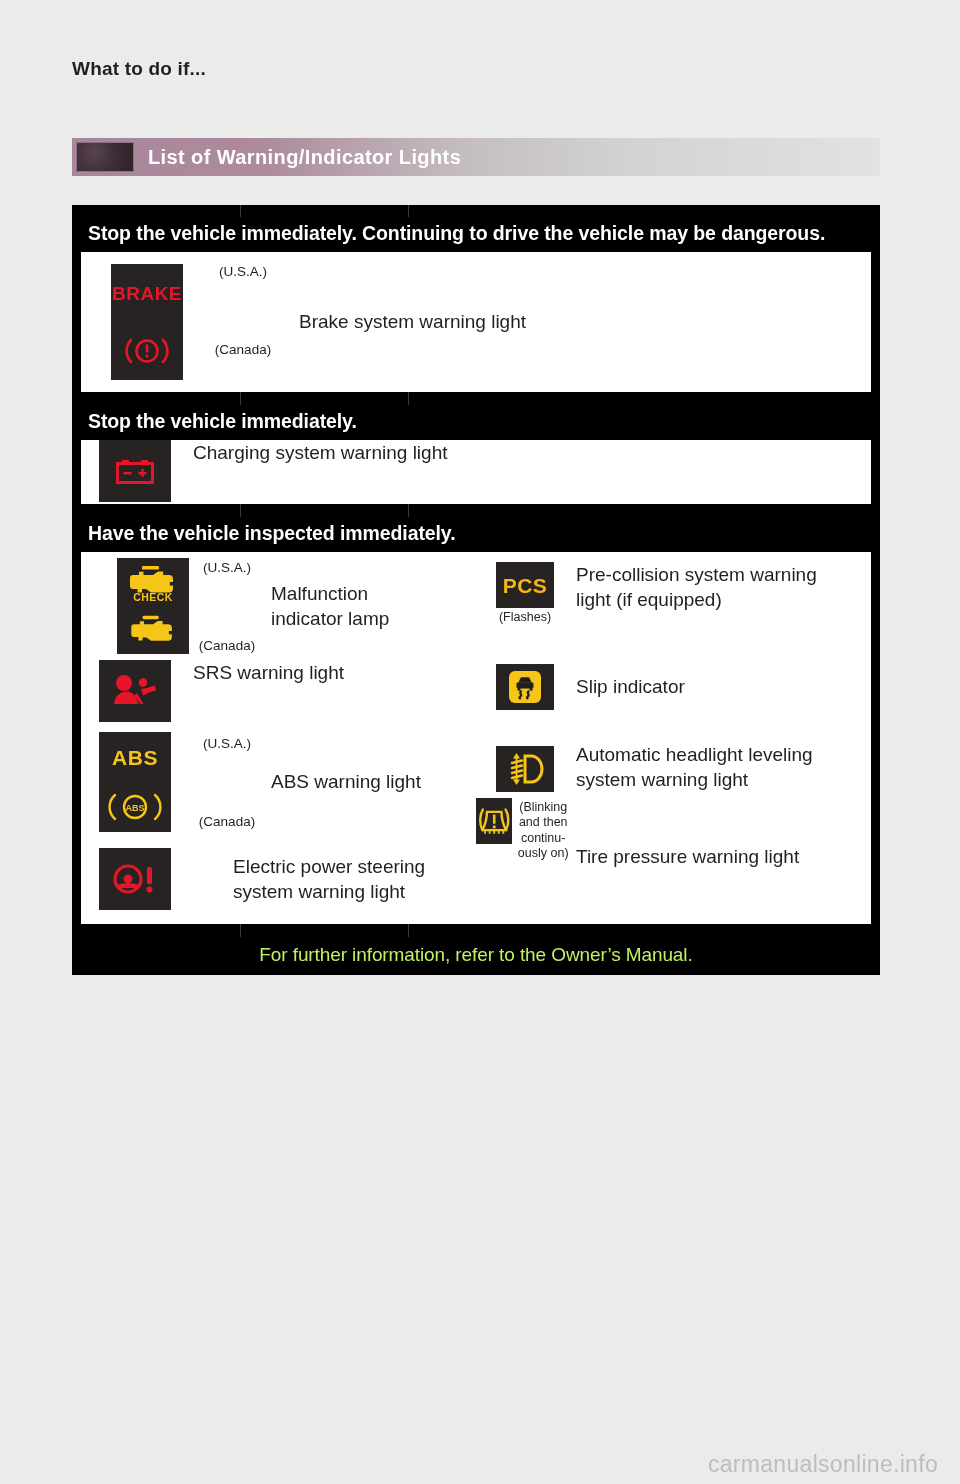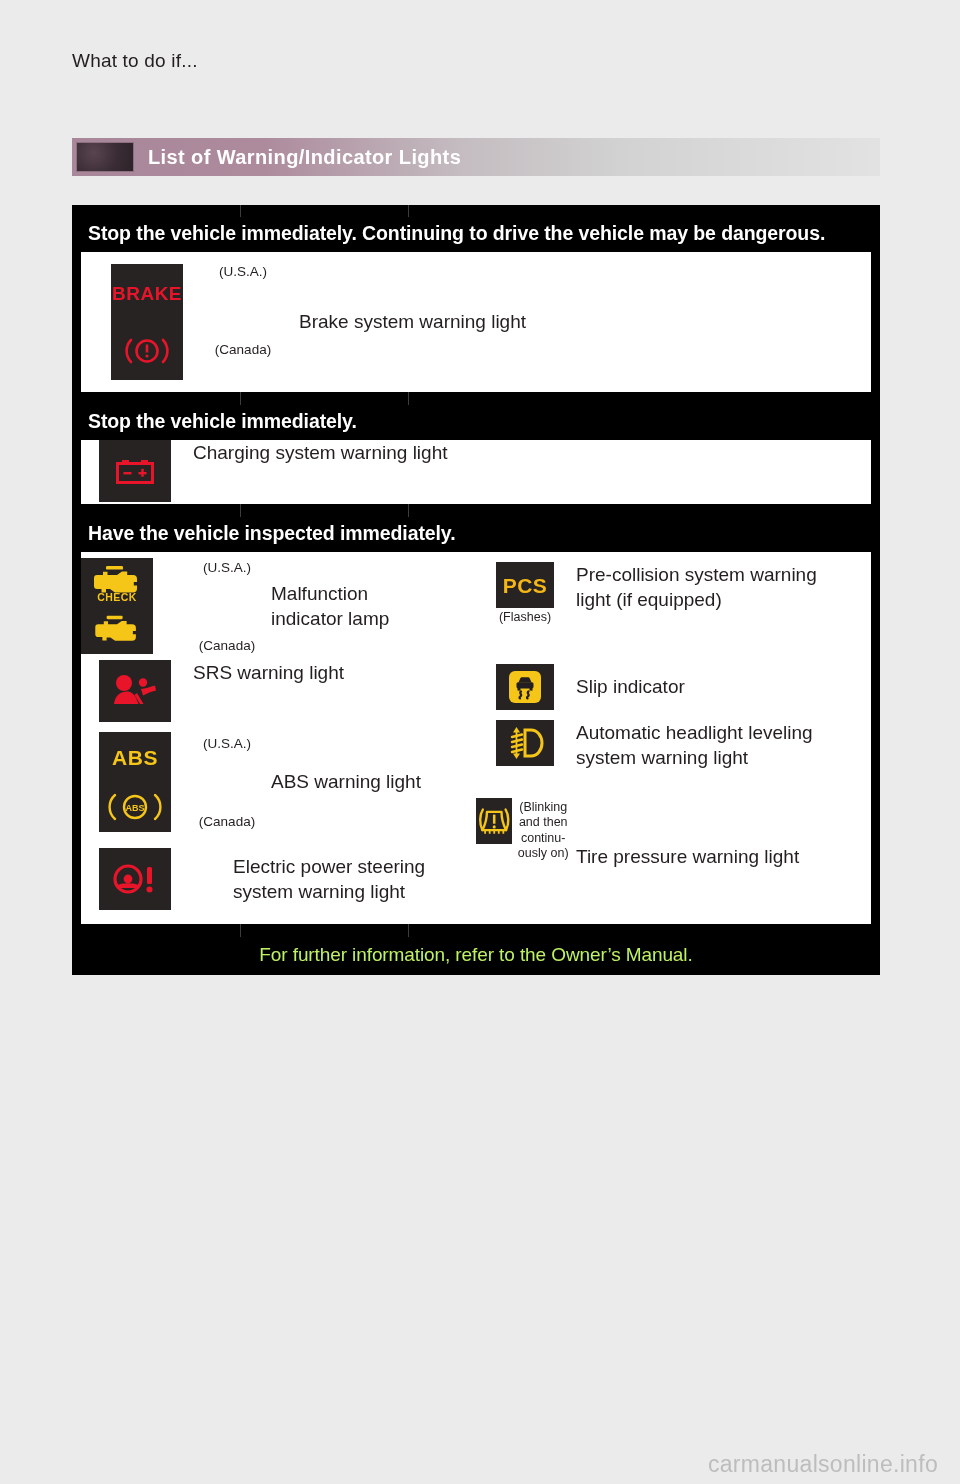--- a/index.html
+++ b/index.html
@@ -13,23 +13,23 @@
     position: relative;
     font-family: "Liberation Sans", sans-serif;
     color: #231f20;
     overflow: hidden;
   }
 
   
   .running-head {
     position: absolute;
     left: 72px;
-    top: 50px;
+    top: 58px;
     font-size: 19px;
-    font-weight: normal;
+    font-weight: bold;
     letter-spacing: .2px;
     color: #231f20;
   }
 
   
   .banner {
     position: absolute;
     left: 72px;
     top: 138px;
     width: 808px;
@@ -271,21 +271,21 @@
     <div class="tick" style="left:336px"></div>
   </div>
 
   <div class="cat-head">Have the vehicle inspected immediately.</div>
   <div class="white-panel">
     <div class="row">
 
       <div class="col col-left">
 
         <div class="row" style="height:108px;">
-          <div class="col" style="flex:0 0 108px; width:108px; justify-content:space-around; align-items:flex-start; padding:6px 0;">
+          <div class="col" style="flex:0 0 108px; width:108px; justify-content:space-around; align-items:flex-end; padding:6px 0;">
             <div class="tile">
               <svg width="56" height="42" viewBox="0 0 56 42" aria-hidden="true">
                 <g fill="#f5c518">
                   <rect x="17" y="5" width="17" height="3.6" rx="1.2"></rect>
                   <path d="M8 14 h6 v-3.2 h4.5 V14 h9.5 l5-3.5 h5.2 V14 H44 a4 4 0 0 1 4 4 v3 h-3.2 v3.4 H48 v3 a4 4 0 0 1 -4 4 H26 l-5-3.5 h-4 v3.5 h-4.5 v-3.5 H8 a3 3 0 0 1 -3 -3 V17 a3 3 0 0 1 3 -3 z"></path>
                 </g>
                 <text x="28" y="40" text-anchor="middle" font-family="Liberation Sans, sans-serif" font-size="10.5" font-weight="bold" fill="#f5c518" letter-spacing="0.4">CHECK</text>
               </svg>
             </div>
             <div class="tile">
@@ -395,21 +395,21 @@
                 <rect x="10.5" y="19" width="3" height="2.6" fill="#231f20"></rect>
                 <rect x="22.5" y="19" width="3" height="2.6" fill="#231f20"></rect>
                 <path d="M14 22.5 C11.4 24.2 16 25.6 13.4 27.4 C11.6 28.6 13 29.4 13 29.4" fill="none" stroke="#231f20" stroke-width="2.2" stroke-linecap="round"></path>
                 <path d="M21.5 22.5 C18.9 24.2 23.5 25.6 20.9 27.4 C19.1 28.6 20.5 29.4 20.5 29.4" fill="none" stroke="#231f20" stroke-width="2.2" stroke-linecap="round"></path>
               </svg>
             </div>
           </div>
           <div class="desc" style="padding-left:2px;">Slip indicator</div>
         </div>
 
-        <div class="row" style="height:72px; align-items:flex-start;">
+        <div class="row" style="height:72px; align-items:flex-end;">
           <div style="flex:0 0 98px; width:98px; display:flex; justify-content:center;">
             <div class="tile sq">
               <svg width="44" height="36" viewBox="0 0 44 36" aria-hidden="true">
                 <path d="M22 5 H28 A11 13 0 0 1 28 31 H22 Z" fill="none" stroke="#f5c518" stroke-width="3"></path>
                 <g stroke="#f5c518" stroke-width="2.4" stroke-linecap="round">
                   <line x1="9" y1="12" x2="19" y2="9.5"></line>
                   <line x1="9" y1="17" x2="19" y2="14.5"></line>
                   <line x1="9" y1="22" x2="19" y2="19.5"></line>
                   <line x1="9" y1="27" x2="19" y2="24.5"></line>
                 </g>

